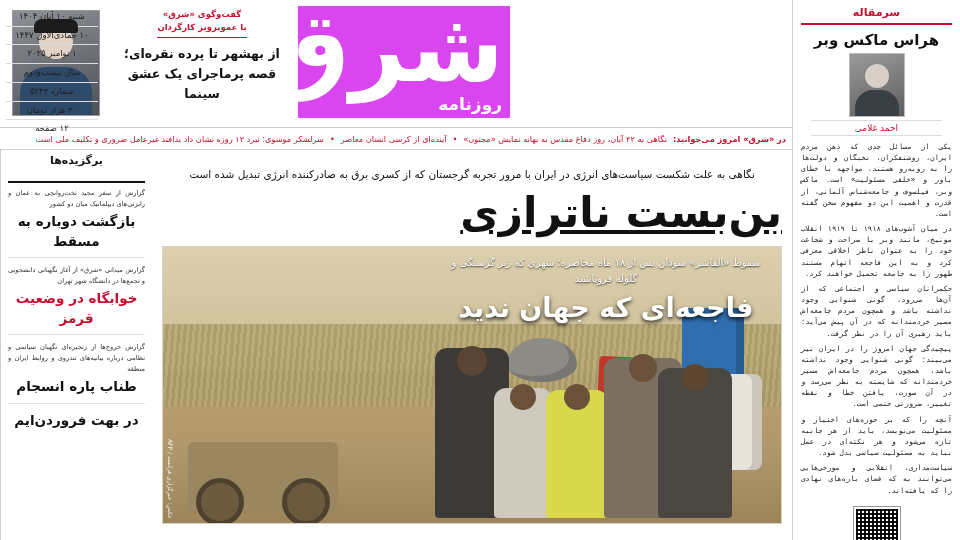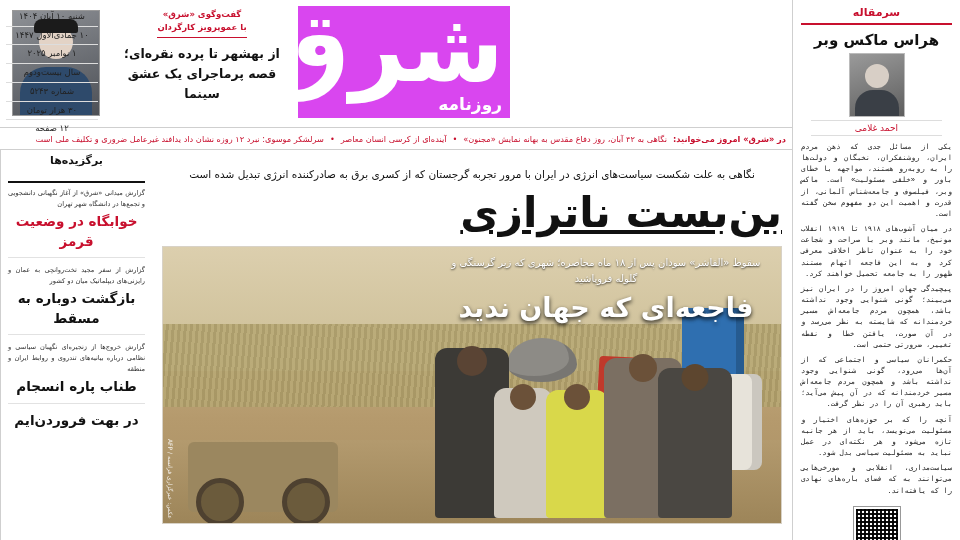--- a/index.html
+++ b/index.html
@@ -199,22 +199,22 @@
 <div class="page">
 
   <div class="opinion">
     <div class="op-head">سرمقاله</div>
     <div class="op-title">هراس ماکس وبر</div>
     <div class="op-photo"></div>
     <div class="op-author">احمد غلامی</div>
     <div class="op-body">
       <p>یکی از مسائل جدی که ذهن مردم ایران، روشنفکران، نخبگان و دولت‌ها را به روبه‌رو هستند، مواجهه با خطای باور و «خلقی مسئولیت» است. ماکس وبر، فیلسوف و جامعه‌شناس آلمانی، از قدرت و اهمیت این دو مفهوم سخن گفته است.</p>
       <p>در میان آشوب‌های ۱۹۱۸ تا ۱۹۱۹ انقلاب مونیخ، مانند وبر با صراحت و شجاعت خود را به عنوان ناظر اخلاقی معرفی کرد و به این فاجعه اتهام مستند ظهور را به جامعه تحمیل خواهند کرد.</p>
+      <p>حکمرانان سیاسی و اجتماعی که از آن‌ها می‌رود، گونی شنوایی وجود نداشته باشد و همچون مردم جامعه‌اش مسیر خردمندانه که در آن پیش می‌آید؛ باید رهبری آن را در نظر گرفت.</p>
       <p>پیچیدگی جهان امروز را در ایران نیز می‌بیند؛ گونی شنوایی وجود نداشته باشد، همچون مردم جامعه‌اش مسیر خردمندانه که شایسته به نظر می‌رسد و در آن صورت، یافتن خطا و نقطه تغییر، ضرورتی حتمی است.</p>
-      <p>حکمرانان سیاسی و اجتماعی که از آن‌ها می‌رود، گونی شنوایی وجود نداشته باشد و همچون مردم جامعه‌اش مسیر خردمندانه که در آن پیش می‌آید؛ باید رهبری آن را در نظر گرفت.</p>
       <p>آنچه را که بر حوزه‌های اختیار و مسئولیت می‌نویسد، باید از هر جانبه تازه می‌شود و هر نکته‌ای در عمل نباید به مسئولیت سیاسی بدل شود.</p>
       <p>سیاست‌مداری، انقلابی و مورخی‌هایی می‌توانند به که فضای باره‌های نهادی را که یافته‌اند.</p>
     </div>
     <div class="op-qr"></div>
     <div class="op-qr-cap">کد رهگیری</div>
   </div>
 
   <div class="masthead">
 
     <div class="portrait">
@@ -251,27 +251,27 @@
     <span class="sep">•</span>
     <span>آینده‌ای از کرسی انسان معاصر</span>
     <span class="sep">•</span>
     <span>سرلشکر موسوی: نبرد ۱۲ روزه نشان داد یدافند غیرعامل ضروری و تکلیف ملی است</span>
   </div>
 
   <div class="side">
     <div class="side-head">برگزیده‌ها</div>
 
     <div class="s-item">
+      <div class="s-lead">گزارش از سفر مجید تخت‌روانچی به عمان و رایزنی‌های دیپلماتیک میان دو کشور</div>
+      <div class="s-title">بازگشت دوباره به مسقط</div>
+    </div>
+
+    <div class="s-item">
       <div class="s-lead">گزارش میدانی «شرق» از آغاز نگهبانی دانشجویی و تجمع‌ها در دانشگاه شهر تهران</div>
       <div class="s-title red">خوابگاه در وضعیت قرمز</div>
-    </div>
-
-    <div class="s-item">
-      <div class="s-lead">گزارش از سفر مجید تخت‌روانچی به عمان و رایزنی‌های دیپلماتیک میان دو کشور</div>
-      <div class="s-title">بازگشت دوباره به مسقط</div>
     </div>
 
     <div class="s-item">
       <div class="s-lead">گزارش خروج‌ها از زنجیره‌ای نگهبان سیاسی و نظامی درباره بیانیه‌های تندروی و روابط ایران و منطقه</div>
       <div class="s-title">طناب پاره انسجام</div>
     </div>
 
 
     <div class="s-item">
       <div class="s-title">در بهت فروردن‌ایم</div>

